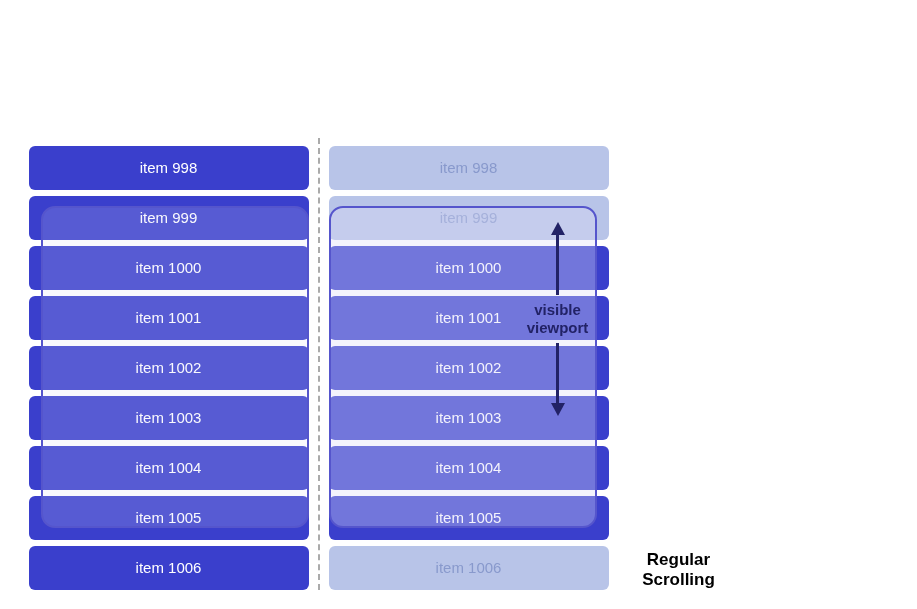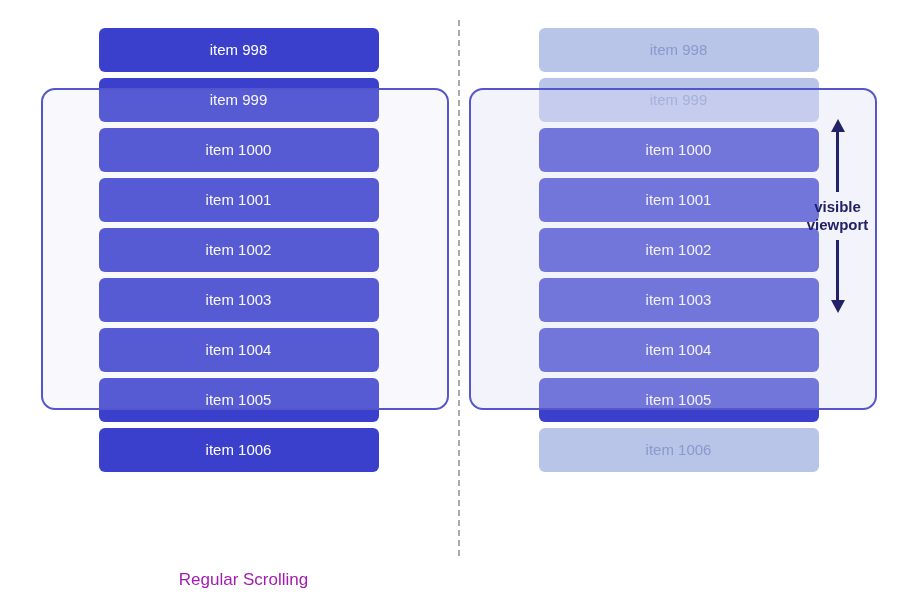--- a/index.html
+++ b/index.html
@@ -9,21 +9,20 @@
       background: #ffffff;
       font-family: Arial, sans-serif;
       display: flex;
       align-items: center;
       justify-content: center;
     }
     .diagram-container {
       width: 860px;
       height: 570px;
       display: flex;
-      flex-direction: column;
       align-items: flex-end;
       position: relative;
     }
     .columns-area {
       display: flex;
       width: 100%;
       flex: 1;
       position: relative;
     }
     
@@ -107,21 +106,20 @@
       position: absolute;
       right: 16px;
       top: 68px;
       height: 227px;
       display: flex;
       flex-direction: column;
       align-items: center;
       justify-content: center;
       z-index: 20;
       width: 70px;
-      margin-top: 15px;
     }
     .viewport-label-text {
       font-size: 15px;
       font-weight: bold;
       color: #222266;
       text-align: center;
       line-height: 1.2;
       margin: 6px 0;
     }
     .arrow-line {
@@ -152,22 +150,22 @@
     
     .labels-row {
       display: flex;
       width: 100%;
       margin-top: 14px;
     }
     .label-cell {
       width: 50%;
       text-align: center;
       font-size: 17px;
-      font-weight: normal;
-      color: #a21caf;
+      font-weight: bold;
+      color: #000000;
     }
   </style>
 </head>
 <body>
 
 <div class="diagram-container">
   <div class="columns-area">
 
     <div class="divider"></div>
 

